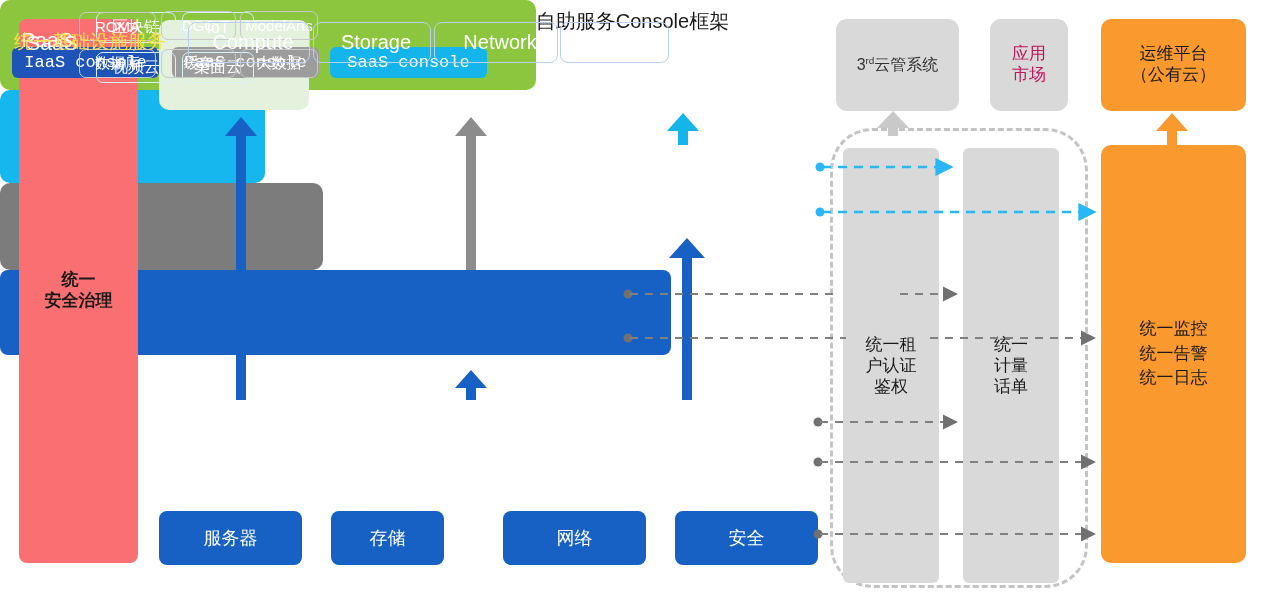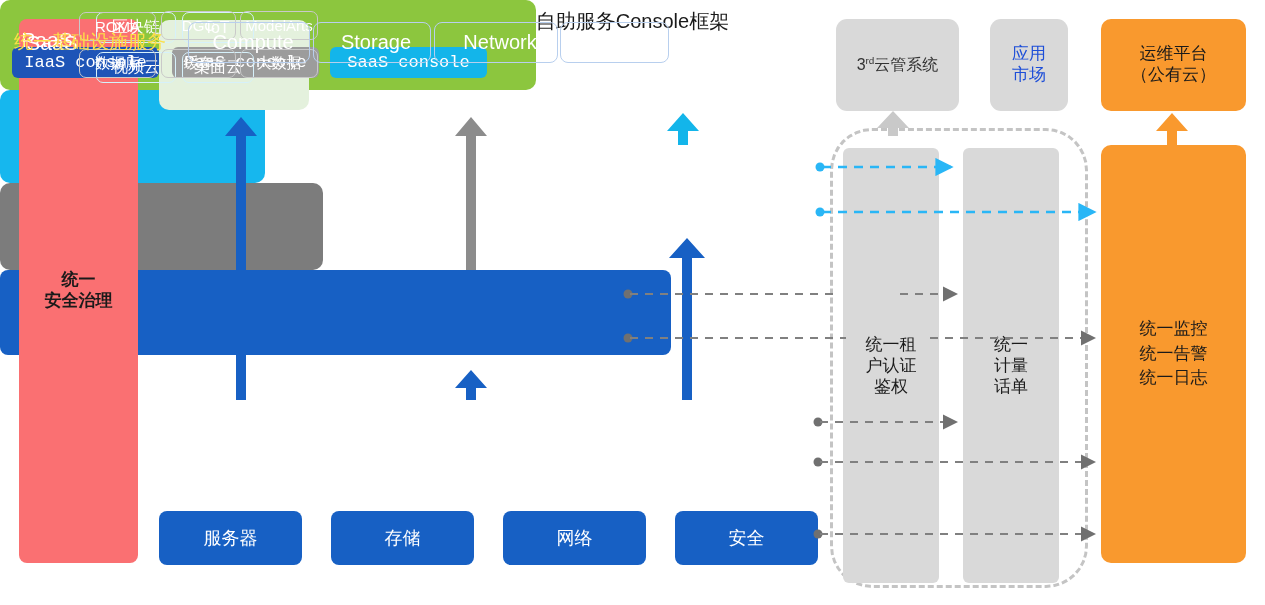--- a/index.html
+++ b/index.html
@@ -21,21 +21,21 @@
       font-size:20px;color:#1a1a1a;}
   .console-chip{position:absolute;top:47px;height:31px;border-radius:6px;
       display:flex;align-items:center;justify-content:center;color:#ffffff;font-size:17px;font-family:Liberation Mono, monospace;}
   #chip-iaas{left:12px;width:147px;background:#1e54b7;}
   #chip-paas{left:172px;width:147px;background:#9c9c9c;}
   #chip-saas{left:330px;width:157px;background:#13b5ea;}
   
   #third-party{left:836px;top:19px;width:123px;height:92px;background:#d9d9d9;
       border-radius:11px;font-size:16px;color:#333;}
   #app-market{left:990px;top:19px;width:78px;height:92px;background:#d9d9d9;
-      border-radius:11px;font-size:17px;color:#1d4ed8;}
+      border-radius:11px;font-size:17px;color:#be185d;}
   #ops-platform{left:1101px;top:19px;width:145px;height:92px;background:#f9992e;
       border-radius:10px;font-size:17px;color:#1a1a1a;}
   sup{font-size:0.62em;vertical-align:super;}
   
   #saas-block{left:553px;top:145px;width:265px;height:93px;background:#16b7ee;
       border-radius:10px;}
   #saas-label{position:absolute;left:13px;top:31px;width:78px;text-align:center;
       color:#fff;font-size:21px;}
   .saas-chip{position:absolute;height:29px;border:1.6px solid #d6f1fb;border-radius:7px;
       display:flex;align-items:center;justify-content:center;color:#ffffff;font-size:16px;}
@@ -65,21 +65,21 @@
       color:#ffffff;font-size:20px;padding-left:8px;}
   #infra-c0{left:188px;width:112px;}
   #infra-c1{left:313px;width:108px;}
   #infra-c2{left:434px;width:114px;}
   #infra-c3{left:560px;width:99px;}
   
   .bottom-box{position:absolute;top:511px;height:54px;background:#1760c4;
       border-radius:8px;display:flex;align-items:center;justify-content:center;
       color:#ffffff;font-size:18px;}
   #bot-0{left:159px;width:143px;}
-  #bot-1{left:331px;width:143px;}
+  #bot-1{left:331px;width:113px;}
   #bot-2{left:503px;width:143px;}
   #bot-3{left:675px;width:143px;}
   
   #shared-container{position:absolute;left:830px;top:128px;width:258px;height:460px;
       border:3px dashed #c4c4c4;border-radius:42px;box-sizing:border-box;}
   .shared-col{position:absolute;width:96px;top:148px;height:435px;background:#d9d9d9;
       border-radius:6px;display:flex;align-items:center;justify-content:center;
       color:#1a1a1a;font-size:17px;line-height:1.25;text-align:center;}
   #shared-col-0{left:843px;}
   #shared-col-1{left:963px;}

